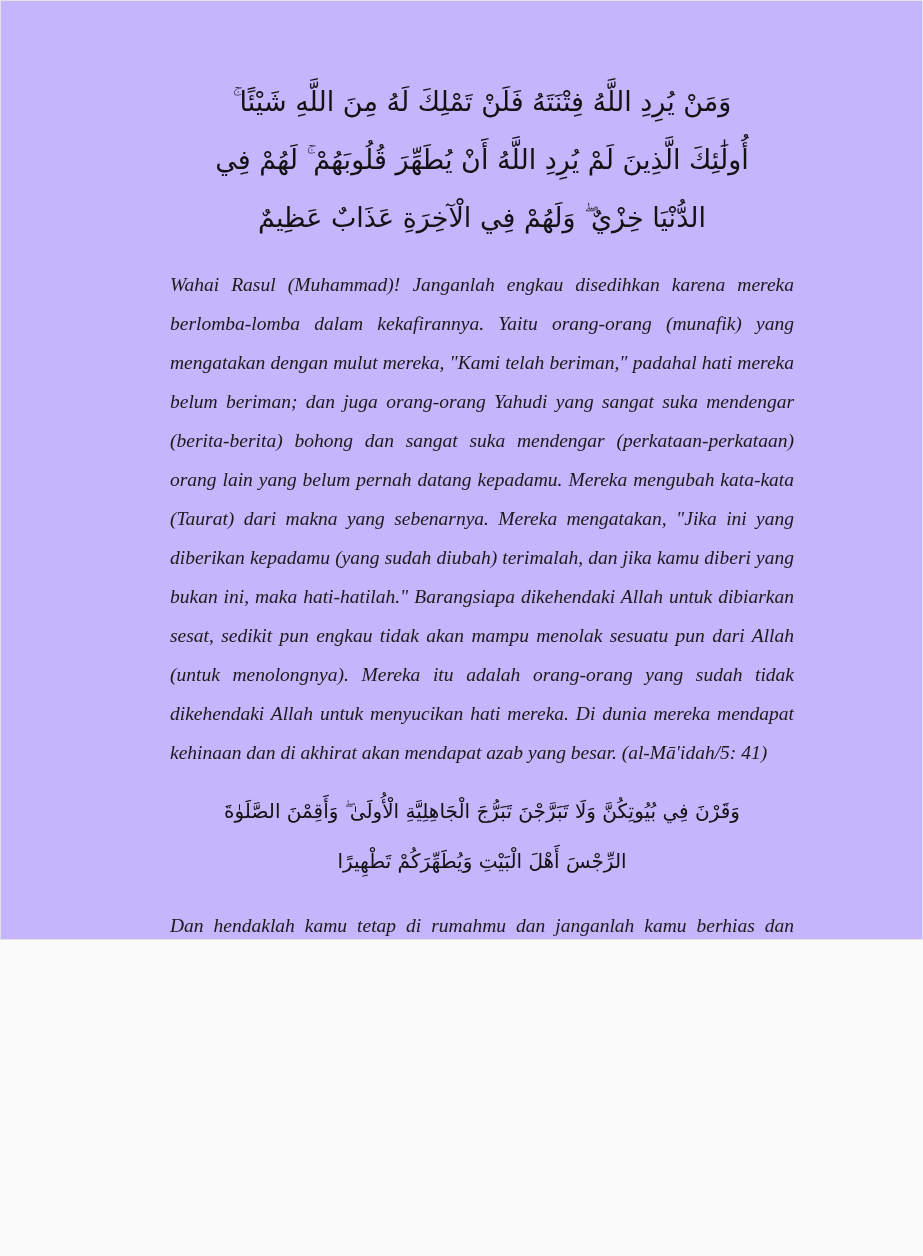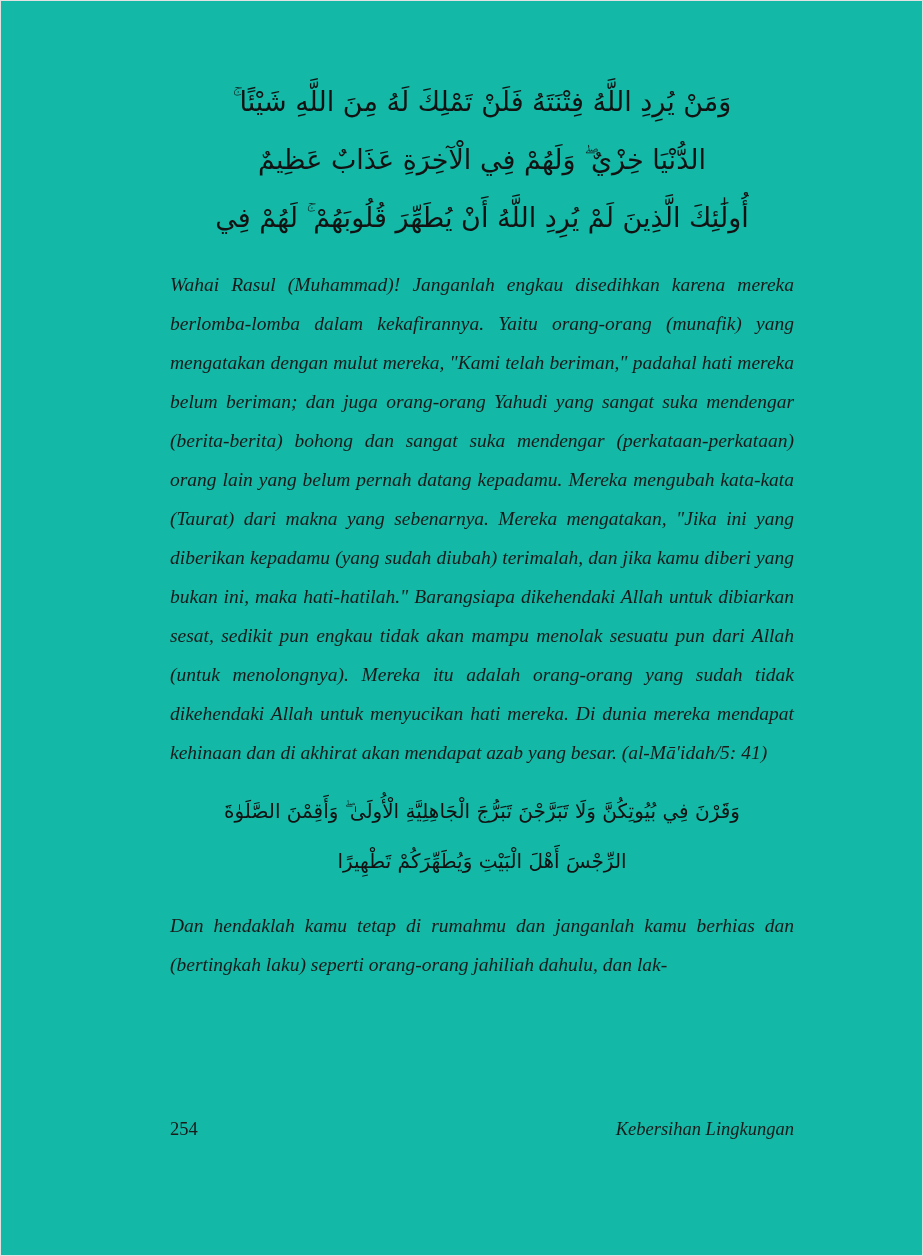--- a/index.html
+++ b/index.html
@@ -7,22 +7,22 @@
   body {
     width: 923px;
     height: 1256px;
     background: #fafafa;
     font-family: "Liberation Serif", serif;
     color: #1a1a1a;
   }
   .page {
     position: relative;
     width: 923px;
-    height: 1256px;
-    background: #14b8a6;
+    height: 940px;
+    background: #c4b5fd;
     border: 1px solid #e2e2e2;
     overflow: hidden;
   }
   .content {
     position: absolute;
     left: 169px;
     top: 72px;
     width: 624px;
   }
   .arabic-verse {
@@ -73,22 +73,22 @@
   .footer .running-title { font-style: italic; }
 </style>
 </head>
 <body>
 
 <div class="page">
   <div class="content">
 
     <div class="arabic-verse v1" dir="rtl">
       <div class="arabic-line">وَمَنْ يُرِدِ اللَّهُ فِتْنَتَهُ فَلَنْ تَمْلِكَ لَهُ مِنَ اللَّهِ شَيْئًا ۚ</div>
+      <div class="arabic-line">أُولَٰئِكَ الَّذِينَ لَمْ يُرِدِ اللَّهُ أَنْ يُطَهِّرَ قُلُوبَهُمْ ۚ لَهُمْ فِي</div>
       <div class="arabic-line">الدُّنْيَا خِزْيٌ ۖ وَلَهُمْ فِي الْآخِرَةِ عَذَابٌ عَظِيمٌ</div>
-      <div class="arabic-line">أُولَٰئِكَ الَّذِينَ لَمْ يُرِدِ اللَّهُ أَنْ يُطَهِّرَ قُلُوبَهُمْ ۚ لَهُمْ فِي</div>
     </div>
 
     <p class="translation">Wahai Rasul (Muhammad)! Janganlah engkau disedihkan karena mereka berlomba-lomba dalam kekafirannya. Yaitu orang-orang (munafik) yang mengatakan dengan mulut mereka, "Kami telah beriman," padahal hati mereka belum beriman; dan juga orang-orang Yahudi yang sangat suka mendengar (berita-berita) bohong dan sangat suka mendengar (perkataan-perkataan) orang lain yang belum pernah datang kepadamu. Mereka mengubah kata-kata (Taurat) dari makna yang sebenarnya. Mereka mengatakan, "Jika ini yang diberikan kepadamu (yang sudah diubah) terimalah, dan jika kamu diberi yang bukan ini, maka hati-hatilah." Barangsiapa dikehendaki Allah untuk dibiarkan sesat, sedikit pun engkau tidak akan mampu menolak sesuatu pun dari Allah (untuk menolongnya). Mereka itu adalah orang-orang yang sudah tidak dikehendaki Allah untuk menyucikan hati mereka. Di dunia mereka mendapat kehinaan dan di akhirat akan mendapat azab yang besar. (al-Mā'idah/5: 41)</p>
 
 
     <div class="arabic-verse v2" dir="rtl">
       <div class="arabic-line">وَقَرْنَ فِي بُيُوتِكُنَّ وَلَا تَبَرَّجْنَ تَبَرُّجَ الْجَاهِلِيَّةِ الْأُولَىٰ ۖ وَأَقِمْنَ الصَّلَوٰةَ</div>
       <div class="arabic-line">الرِّجْسَ أَهْلَ الْبَيْتِ وَيُطَهِّرَكُمْ تَطْهِيرًا</div>
     </div>
 

